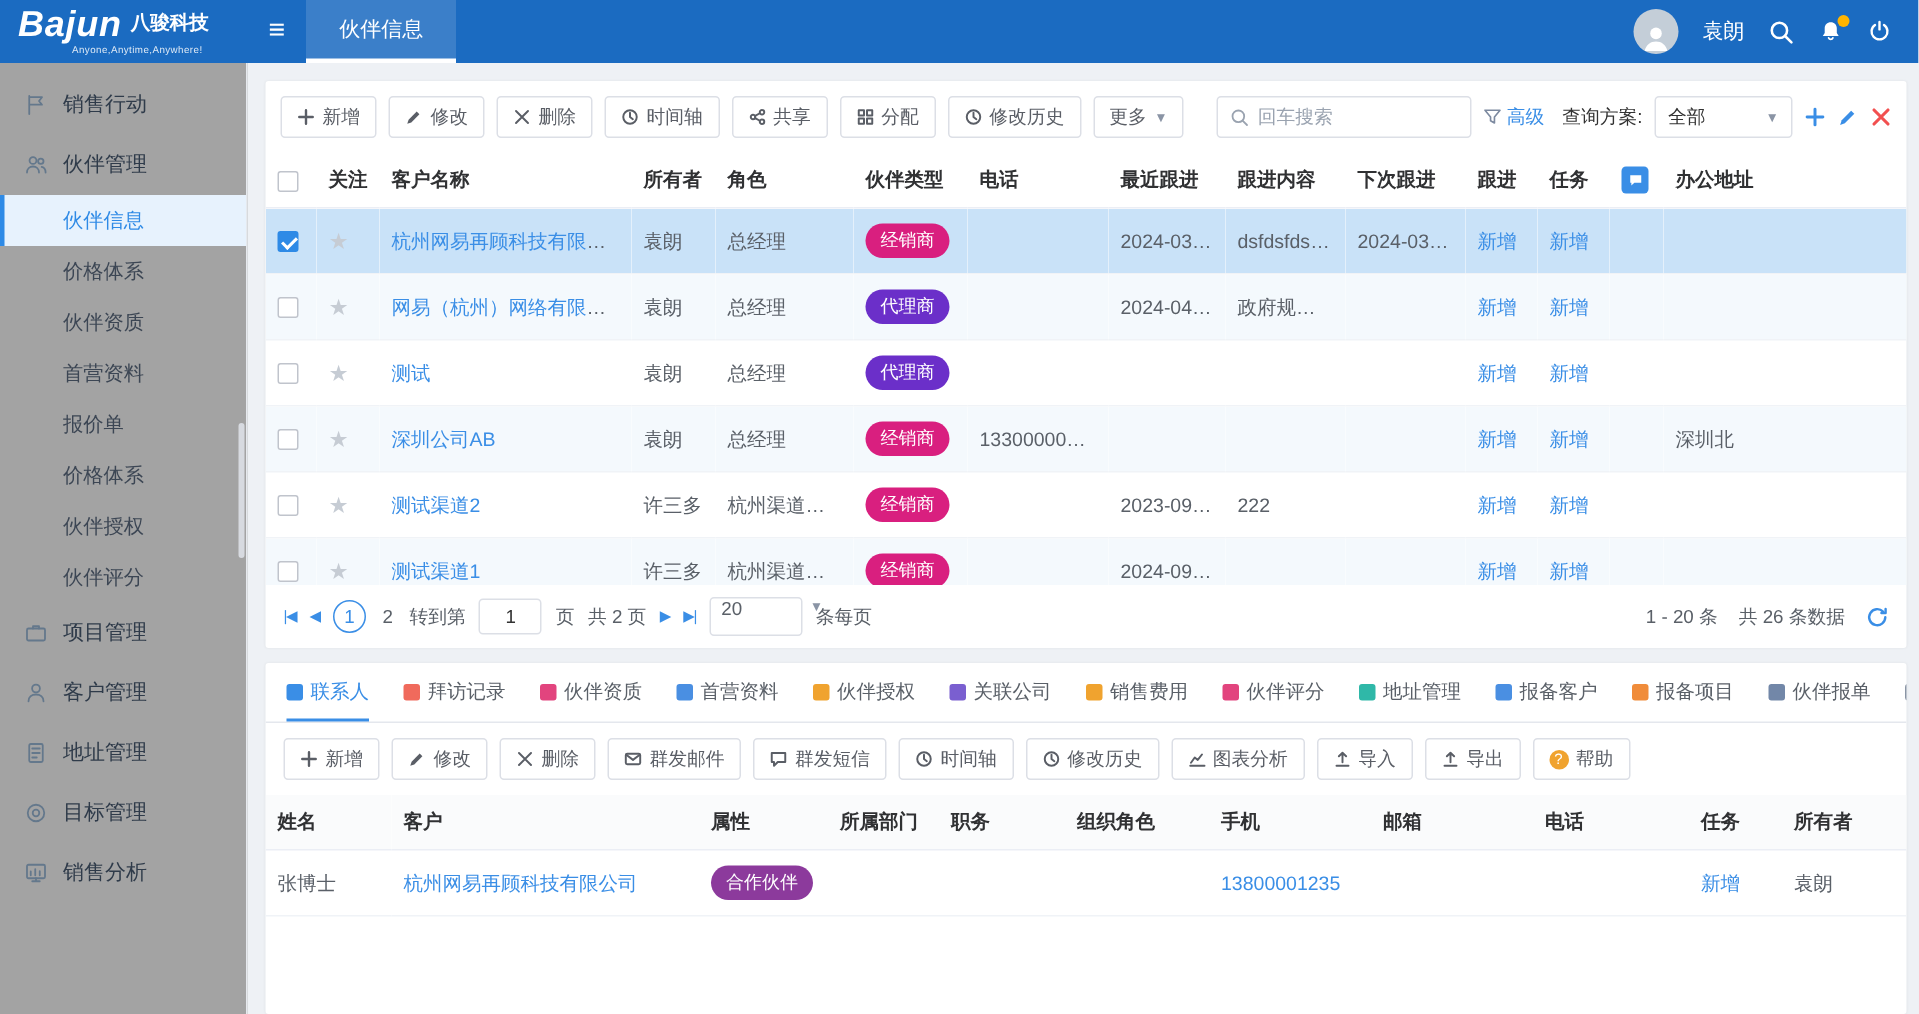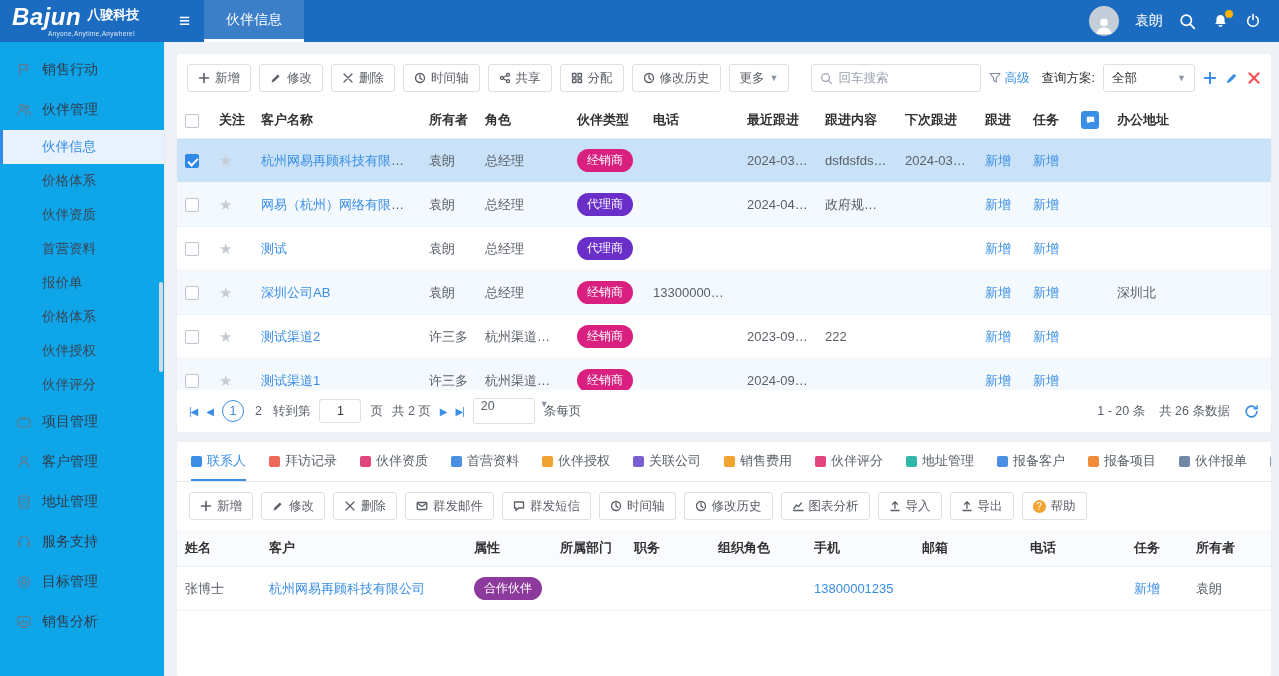--- a/index.html
+++ b/index.html
@@ -17,21 +17,21 @@
   .hamb { display:flex; align-items:center; padding:0 14px; font-size:19px; cursor:pointer; }
   .htab { display:flex; align-items:center; padding:0 22px; font-size:14px; background:rgba(255,255,255,.14); border-bottom:3px solid #fff; cursor:pointer; }
   .hdr-right { margin-left:auto; display:flex; align-items:center; gap:16px; padding-right:18px; }
   .avatar { width:30px; height:30px; border-radius:50%; background:#c4ced8; overflow:hidden; display:flex; align-items:flex-end; justify-content:center; }
   .uname { font-size:14px; }
   .hico { position:relative; cursor:pointer; display:flex; align-items:center; }
   .dot { position:absolute; top:-3px; right:-4px; width:8px; height:8px; border-radius:50%; background:#ffb400; }
 
   
   .layout { display:flex; height:634px; }
-  .side { width:165px; background:#0ea5e9; border-right:1px solid #e6e9ee; padding-top:8px; position:relative; flex-shrink:0; }
+  .side { width:165px; background:#a3a3a3; border-right:1px solid #e6e9ee; padding-top:8px; position:relative; flex-shrink:0; }
   .side-item { height:40px; display:flex; align-items:center; gap:10px; padding:0 16px; font-size:14px; color:#2f3b4a; cursor:pointer; }
   .side-item svg { width:16px; height:16px; stroke:#64788c; fill:none; stroke-width:1.2; stroke-linecap:round; stroke-linejoin:round; }
   .side-sub { height:34px; display:flex; align-items:center; padding-left:42px; font-size:13.5px; color:#3c4654; cursor:pointer; }
   .side-sub.active { background:#e7f2fd; color:#2e8ae6; border-left:3px solid #2e8ae6; padding-left:39px; }
   .side-sb { position:absolute; right:1px; top:240px; width:4px; height:90px; border-radius:2px; background:#d7dae0; }
 
   .main { flex:1; padding:12px 8px 0 12px; display:flex; flex-direction:column; overflow:hidden; }
   .panel { background:#fff; border-radius:2px; box-shadow:0 0 2px rgba(0,0,0,.06); }
 
   
@@ -178,28 +178,20 @@
           <path d="M3 13.5c0-2.8 2.2-4.5 5-4.5s5 1.7 5 4.5"></path>
         </svg>
       <span>客户管理</span>
     </div>
     <div class="side-item">
       <svg viewBox="0 0 16 16">
           <rect x="3.5" y="2" width="9" height="12" rx="1"></rect>
           <path d="M5.5 5h5M5.5 8h5M5.5 11h3"></path>
         </svg>
       <span>地址管理</span>
-    </div>
-    <div class="side-item">
-      <svg viewBox="0 0 16 16">
-          <path d="M3 9V7.5a5 5 0 0 1 10 0V9"></path>
-          <rect x="2.2" y="9" width="2.2" height="3.5" rx="1"></rect>
-          <rect x="11.6" y="9" width="2.2" height="3.5" rx="1"></rect>
-        </svg>
-      <span>服务支持</span>
     </div>
     <div class="side-item">
       <svg viewBox="0 0 16 16">
           <circle cx="8" cy="8" r="5.5"></circle>
           <circle cx="8" cy="8" r="2.2"></circle>
         </svg>
       <span>目标管理</span>
     </div>
     <div class="side-item">
       <svg viewBox="0 0 16 16">

